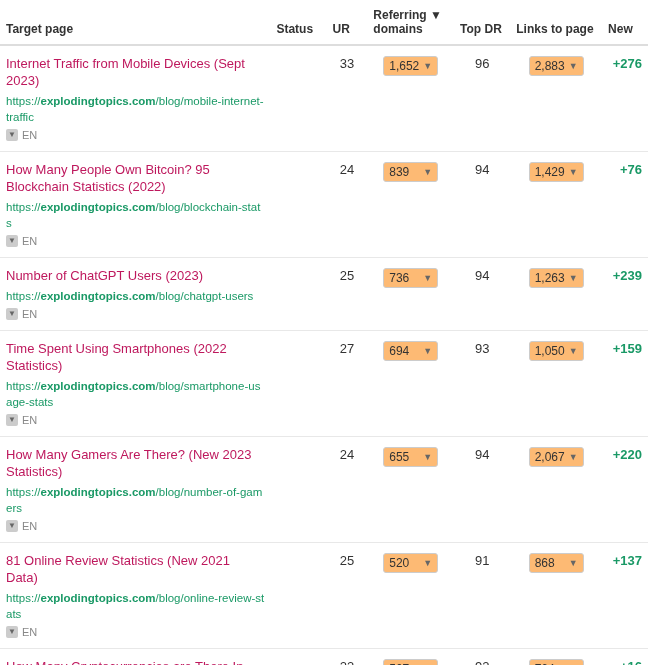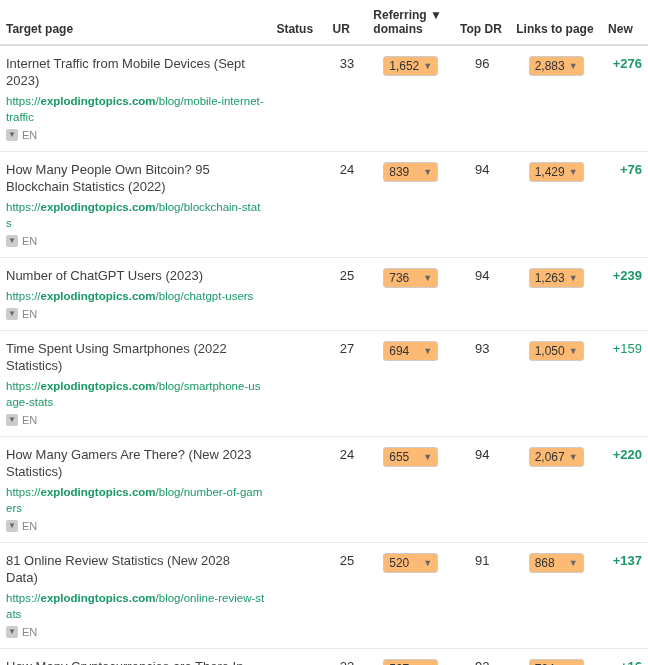--- a/index.html
+++ b/index.html
@@ -29,21 +29,21 @@
     }
     tbody td {
       padding: 10px 6px;
       vertical-align: top;
       font-size: 13px;
     }
     .target-cell {
       width: 265px;
     }
     .page-title {
-      color: #404040;
+      color: #be185d;
       font-size: 13px;
       line-height: 1.3;
       margin-bottom: 3px;
       cursor: pointer;
     }
     .page-url {
       font-size: 11.5px;
       color: #1a9966;
       line-height: 1.4;
       word-break: break-all;
@@ -283,21 +283,21 @@
     <td class="top-dr-cell col-topdr">
       <span>93</span>
     </td>
     <td class="links-cell col-links">
       <span class="dropdown-box">
         <span>1,050</span>
         <span class="arrow">▼</span>
       </span>
     </td>
     <td class="new-cell col-new">
-      <span style="color:#1a9966; font-weight:normal;">+159</span>
+      <span style="color:#1a9966; font-weight:bold;">+159</span>
     </td>
   </tr>
       <tr>
     <td class="target-cell col-target">
       <div class="page-title">How Many Gamers Are There? (New 2023 Statistics)</div>
       <div class="page-url">https://<strong>explodingtopics.com</strong>/blog/number-of-gamers</div>
       <div class="url-meta">
         <span class="dropdown-arrow">▼</span>
         <span class="lang">EN</span>
       </div>
@@ -322,21 +322,21 @@
         <span>2,067</span>
         <span class="arrow">▼</span>
       </span>
     </td>
     <td class="new-cell col-new">
       <span style="color:#1a9966; font-weight:bold;">+220</span>
     </td>
   </tr>
       <tr>
     <td class="target-cell col-target">
-      <div class="page-title">81 Online Review Statistics (New 2028 Data)</div>
+      <div class="page-title">81 Online Review Statistics (New 2021 Data)</div>
       <div class="page-url">https://<strong>explodingtopics.com</strong>/blog/online-review-stats</div>
       <div class="url-meta">
         <span class="dropdown-arrow">▼</span>
         <span class="lang">EN</span>
       </div>
     </td>
     <td class="status-cell col-status">
       <span></span>
     </td>
     <td class="ur-cell col-ur">

